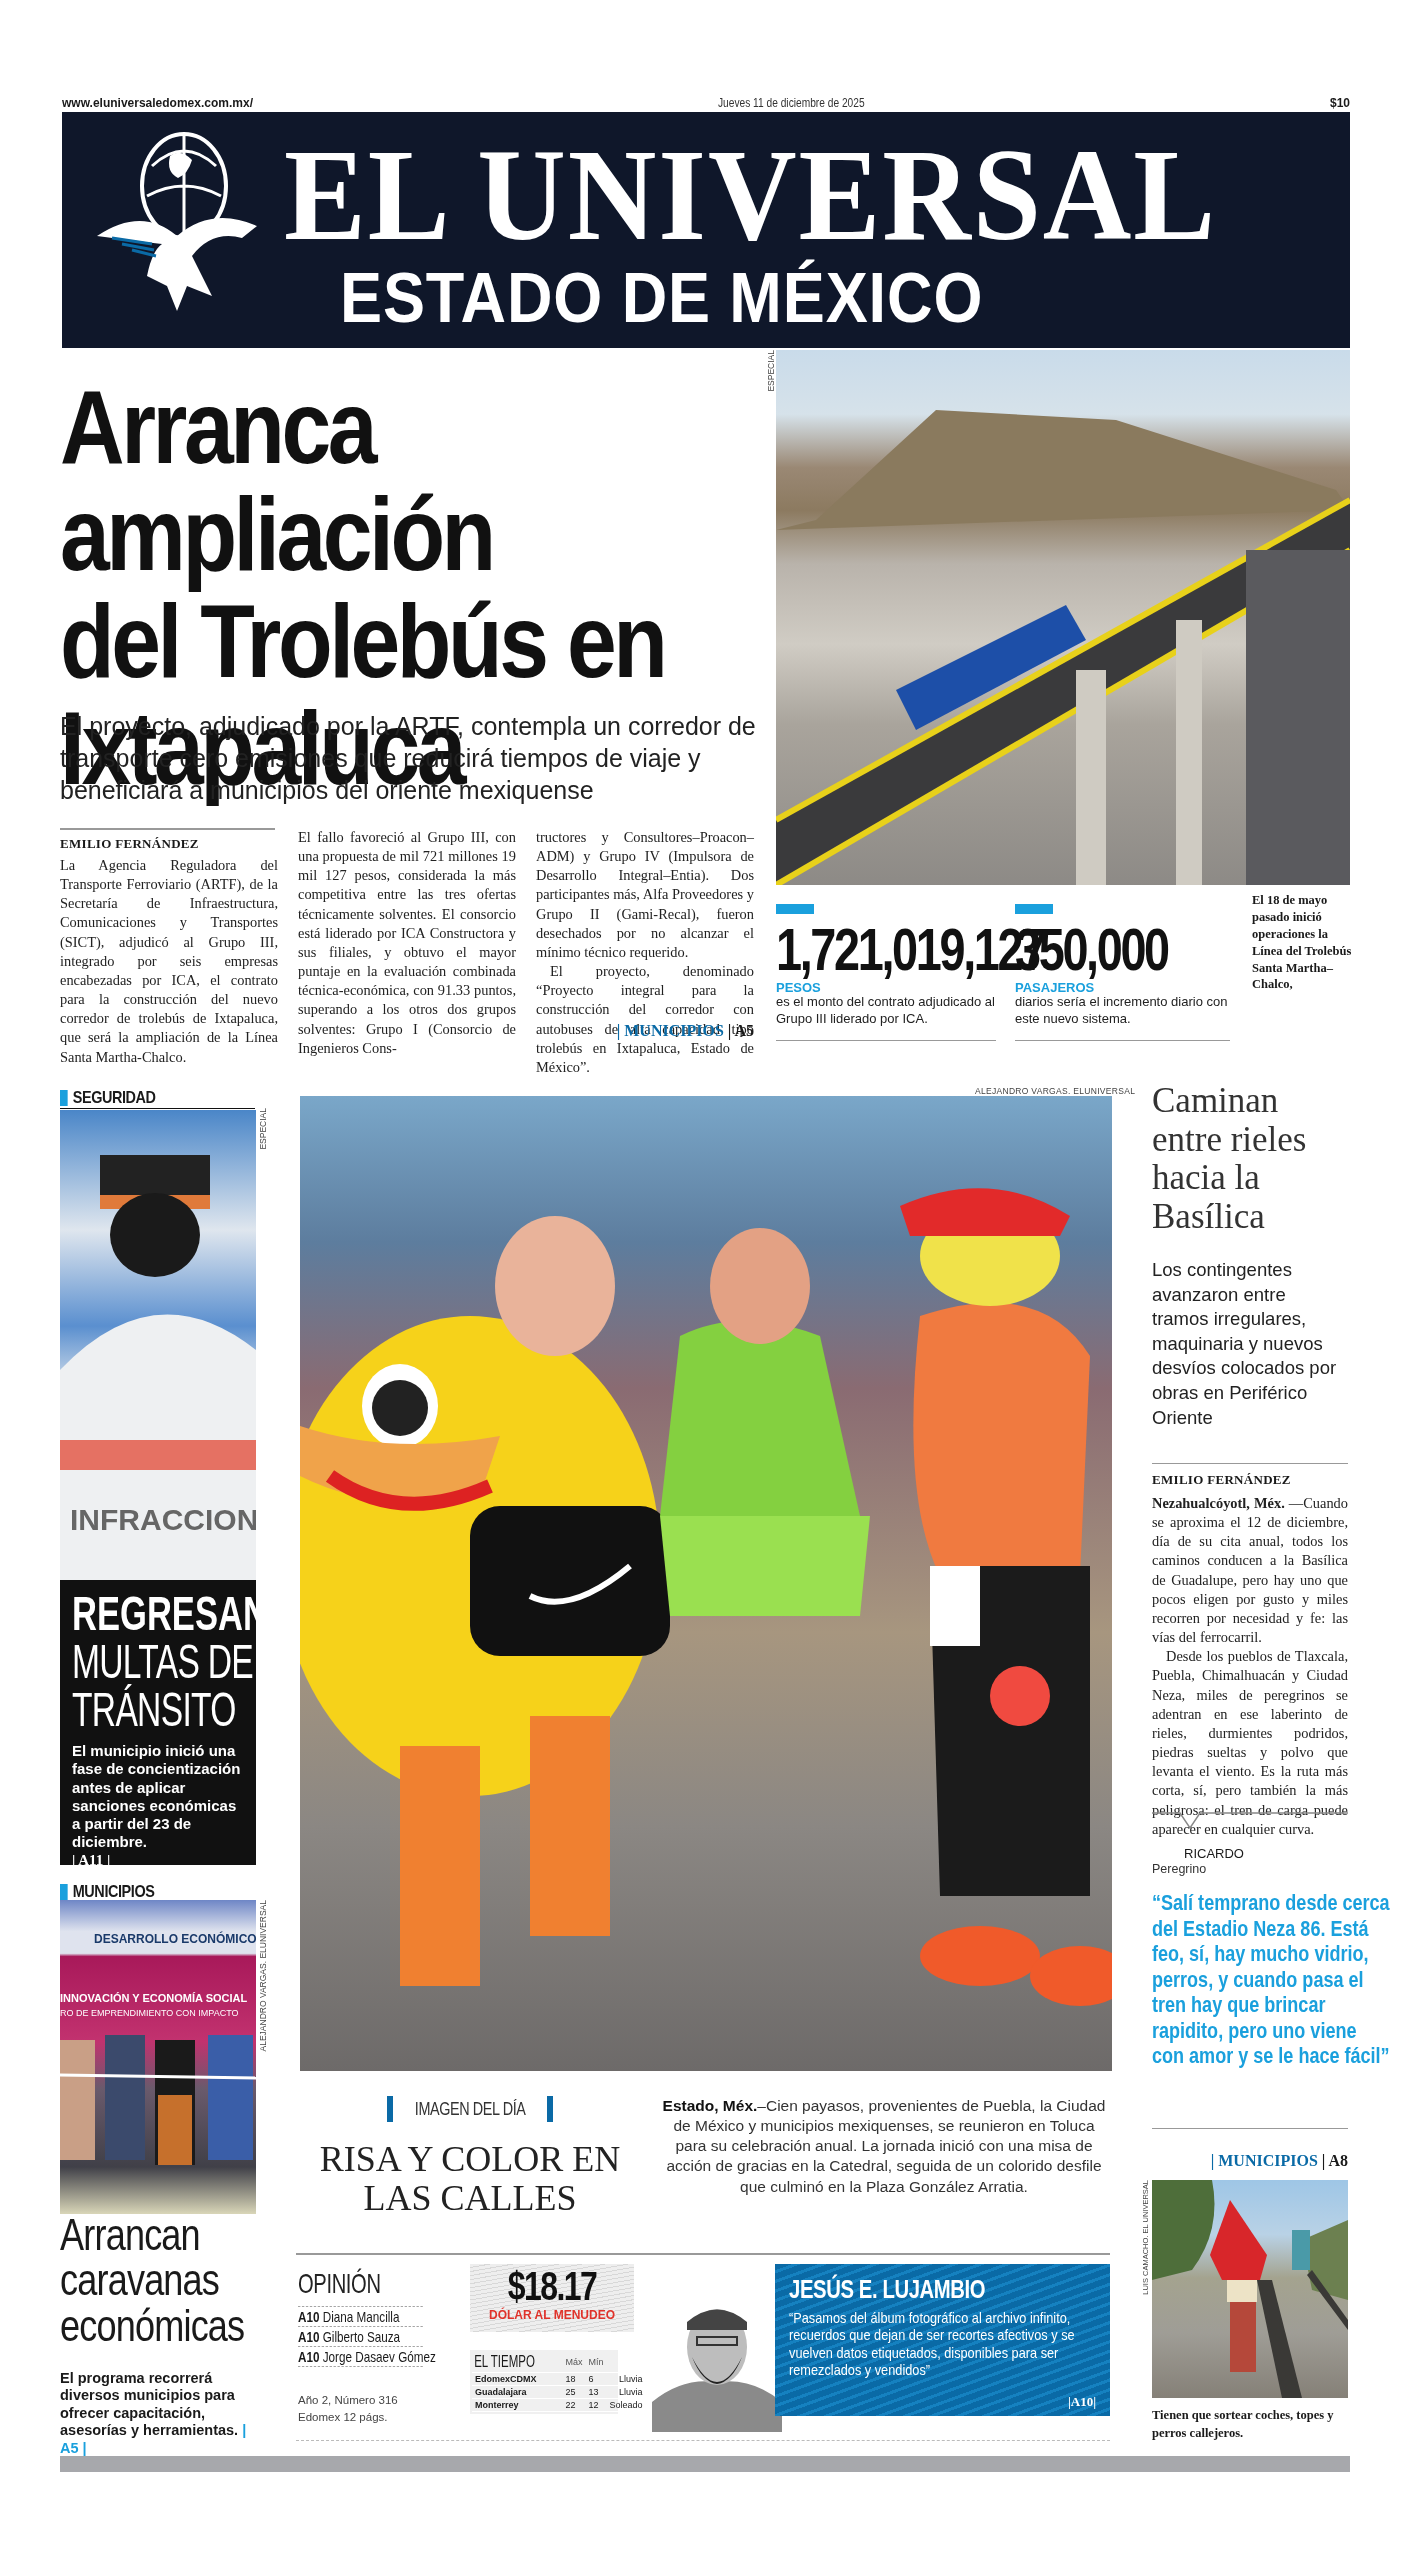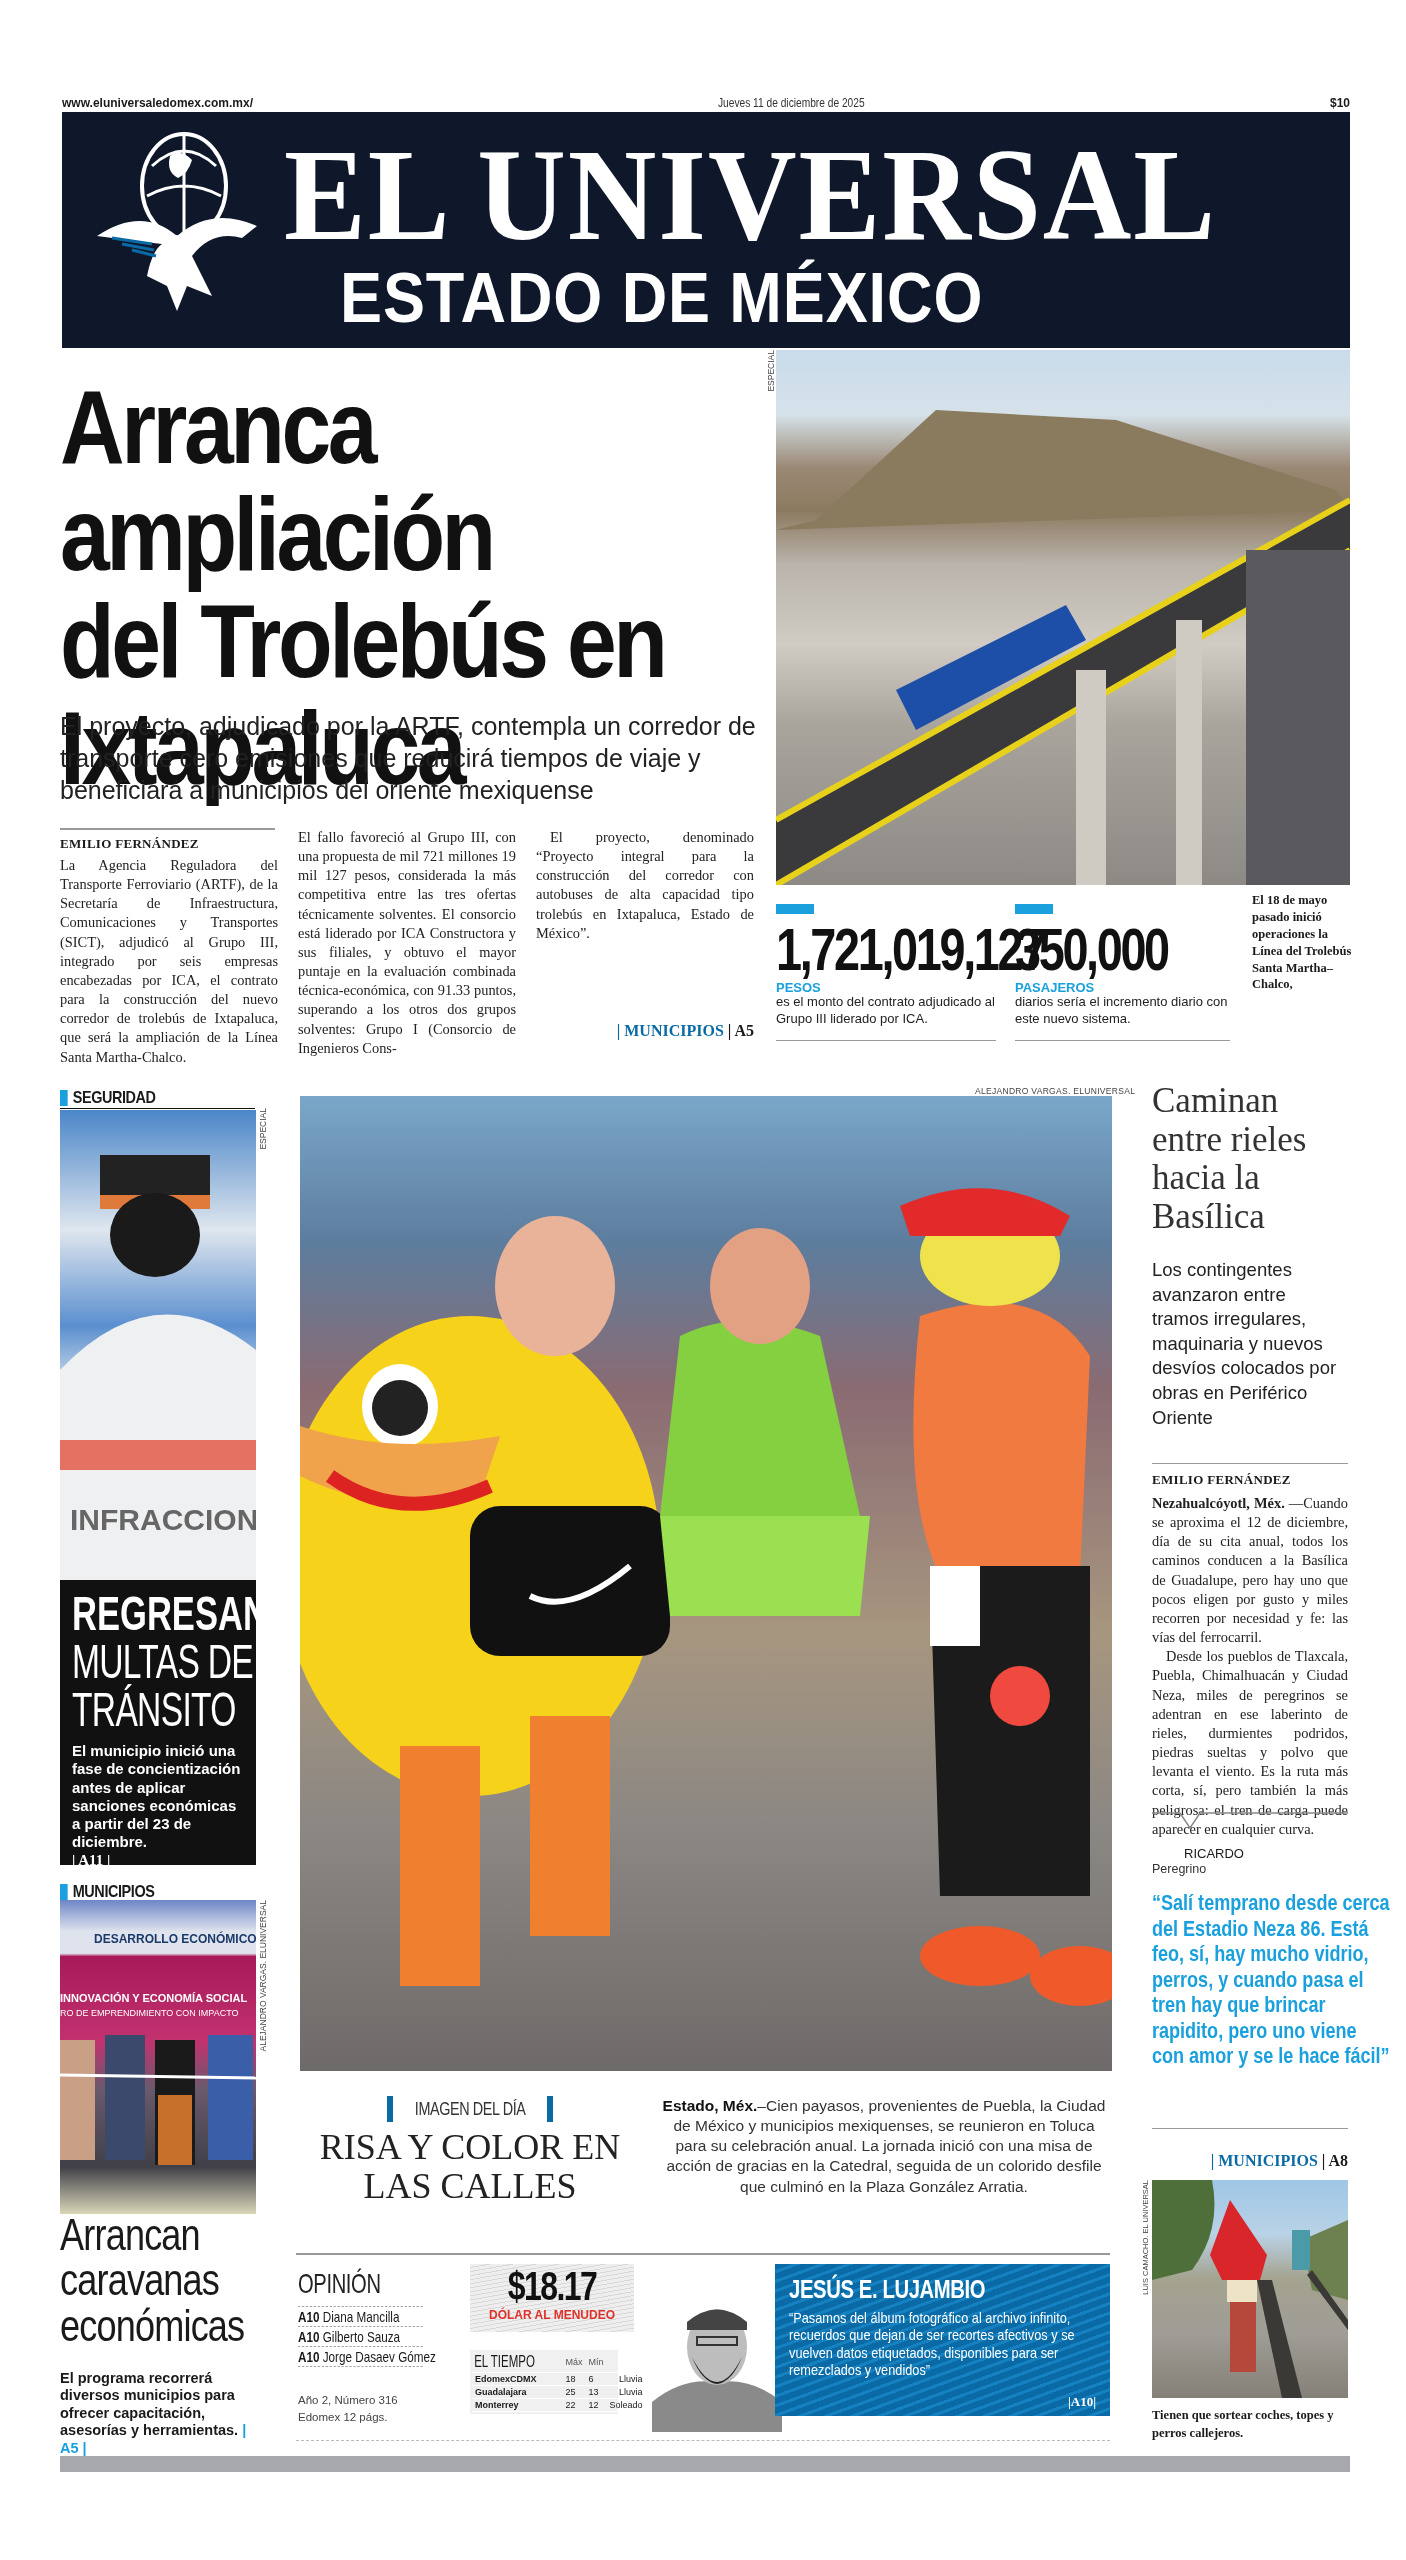--- a/index.html
+++ b/index.html
@@ -65,20 +65,21 @@
 </div>
 <div class="abs deck">
   <span>El proyecto, adjudicado por la ARTF, contempla un corredor de transporte cero emisiones que </span><b>reducirá tiempos de viaje y beneficiará a municipios del oriente mexiquense</b>
 </div>
 
 <div class="abs rule" style="top:828px;left:60px;width:215px"></div>
 <div class="abs byline" style="top:836px;left:60px">EMILIO FERNÁNDEZ</div>
 <div class="abs body-col" style="top:856px;left:60px;width:218px">La Agencia Reguladora del Transporte Ferroviario (ARTF), de la Secretaría de Infraestructura, Comunicaciones y Transportes (SICT), adjudicó al Grupo III, integrado por seis empresas encabezadas por ICA, el contrato para la construcción del nuevo corredor de trolebús de Ixtapaluca, que será la ampliación de la Línea Santa Martha-Chalco.</div>
 <div class="abs body-col" style="top:828px;left:298px;width:218px">El fallo favoreció al Grupo III, con una propuesta de mil 721 millones 19 mil 127 pesos, considerada la más competitiva entre las tres ofertas técnicamente solventes. El consorcio está liderado por ICA Constructora y sus filiales, y obtuvo el mayor puntaje en la evaluación combinada técnica-económica, con 91.33 puntos, superando a los otros dos grupos solventes: Grupo I (Consorcio de Ingenieros Cons-</div>
 <div class="abs body-col" style="top:828px;left:536px;width:218px">
+  <p>tructores y Consultores–Proacon–ADM) y Grupo IV (Impulsora de Desarrollo Integral–Entia). Dos participantes más, Alfa Proveedores y Grupo II (Gami-Recal), fueron desechados por no alcanzar el mínimo técnico requerido.</p>
   <p style="text-indent:14px">El proyecto, denominado “Proyecto integral para la construcción del corredor con autobuses de alta capacidad tipo trolebús en Ixtapaluca, Estado de México”.</p>
 </div>
 <div class="abs sect-ref" style="top:1022px;left:536px;width:218px">
   <span class="m">| </span><span class="m">MUNICIPIOS</span><span> | </span><span>A5</span>
 </div>
 
 <div class="abs vcredit" style="top:350px;left:766px">ESPECIAL</div>
 <div class="abs photo" style="top:350px;left:776px;width:574px;height:535px;background:linear-gradient(180deg,#c9dbea 0%,#d6e2ea 12%,#9a8874 22%,#8c7a60 30%,#b9b3ab 40%,#d0ccc4 55%,#a9a49c 70%,#8d8a86 100%)">
   <svg width="574" height="535" viewBox="0 0 574 535">
     <path d="M40 170 L160 60 L340 70 L560 140 L574 160 L0 180z" fill="#8a7a5e"></path>
@@ -184,21 +185,21 @@
     <ellipse cx="780" cy="880" rx="50" ry="30" fill="#f05a2a"></ellipse>
   </svg>
 </div>
 
 <div class="abs" style="top:2096px;left:300px;width:340px;text-align:center">
   <div style="display:inline-flex;align-items:center;gap:8px;font-size:18px;letter-spacing:-.5px;color:#333">
     <span style="width:6px;height:26px;background:#0a6aa6;display:inline-block"></span>
     <span style="transform:scaleX(.8);display:inline-block">IMAGEN DEL DÍA</span>
     <span style="width:6px;height:26px;background:#0a6aa6;display:inline-block"></span>
   </div>
-  <div class="serif" style="font-size:36px;line-height:1.08;color:#222;margin-top:2px">
+  <div class="serif" style="font-size:36px;line-height:1.08;color:#222;margin-top:14px">
     <div>RISA Y COLOR EN</div>
     <div>LAS CALLES</div>
   </div>
 </div>
 <div class="abs" style="top:2096px;left:658px;width:452px;text-align:center;font-size:15.5px;line-height:1.3;color:#333">
   <b style="color:#111">Estado, Méx.</b><span>–Cien payasos, provenientes de Puebla, la Ciudad de México y municipios mexiquenses, se reunieron en Toluca para su celebración anual. La jornada inició con una misa de acción de gracias en la Catedral, seguida de un colorido desfile que culminó en la Plaza González Arratia.</span>
 </div>
 
 <div class="abs rule" style="top:2253px;left:296px;width:814px;height:2px"></div>
 

